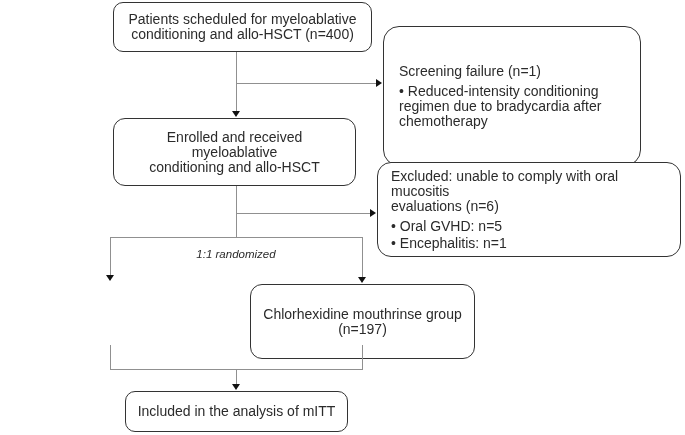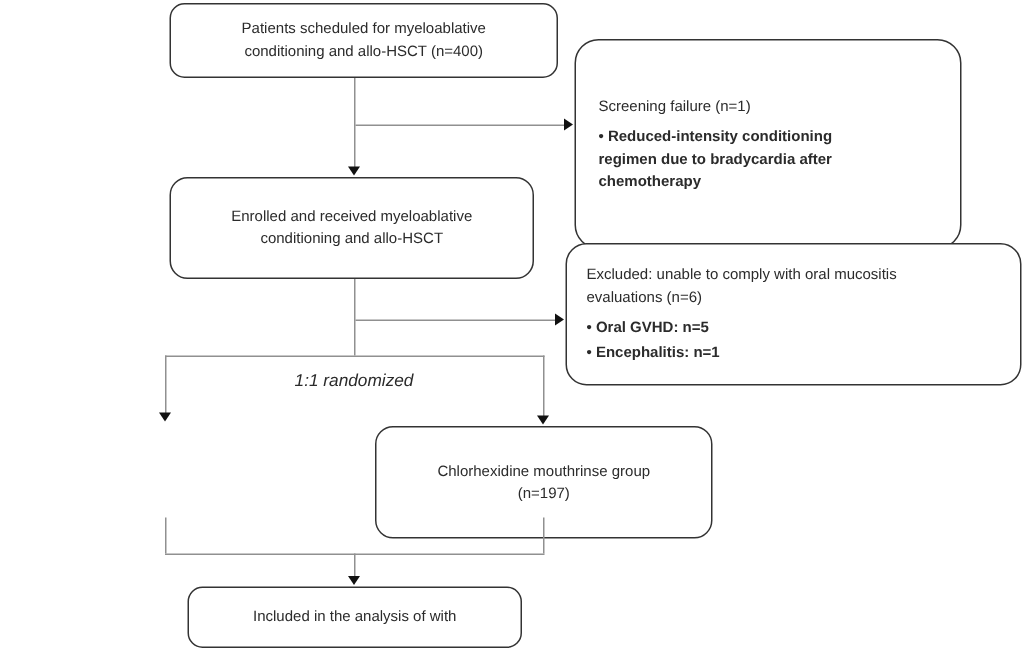--- a/index.html
+++ b/index.html
@@ -17,38 +17,37 @@
     overflow: hidden;
   }
   .node {
     position: absolute;
     box-sizing: border-box;
     background: var(--box-fill, #ffffff);
     border: 1.5px solid var(--box-border, #333333);
     display: flex;
     flex-direction: column;
     justify-content: center;
-    font-size: 10px;
+    font-size: 14px;
     line-height: 15px;
     white-space: pre-line;
   }
   .node.centered {
     align-items: center;
     text-align: center;
   }
   .node.lefted {
     align-items: flex-start;
     text-align: left;
   }
   .bullets {
     display: flex;
     flex-direction: column;
     gap: 2px;
     margin-top: 5px;
-    font-weight: bold;
   }
   .line {
     position: absolute;
     background: var(--connector, #909090);
   }
   .arrow-down {
     position: absolute;
     width: 0; height: 0;
     border-left: 4.5px solid transparent;
     border-right: 4.5px solid transparent;
@@ -102,21 +101,21 @@
     </div>
   </div>
 
 
   <div class="node centered" style="left:250px; top:284px; width:225px; height:75px; border-radius:12px; padding:4px 8px;">
     <span>Chlorhexidine mouthrinse group
 (n=197)</span>
   </div>
 
   <div class="node centered" style="left:125px; top:391px; width:223px; height:41px; border-radius:10px; padding:4px 8px;">
-    <span>Included in the analysis of with</span>
+    <span>Included in the analysis of mITT</span>
   </div>
 
   <div class="line" style="left:236px; top:52px; width:1px; height:60px;"></div>
   <div class="arrow-down" style="left:232px; top:111px;"></div>
 
   <div class="line" style="left:237px; top:83px; width:139px; height:1px;"></div>
   <div class="arrow-right" style="left:376px; top:79px;"></div>
 
   <div class="line" style="left:236px; top:186px; width:1px; height:51px;"></div>
 

